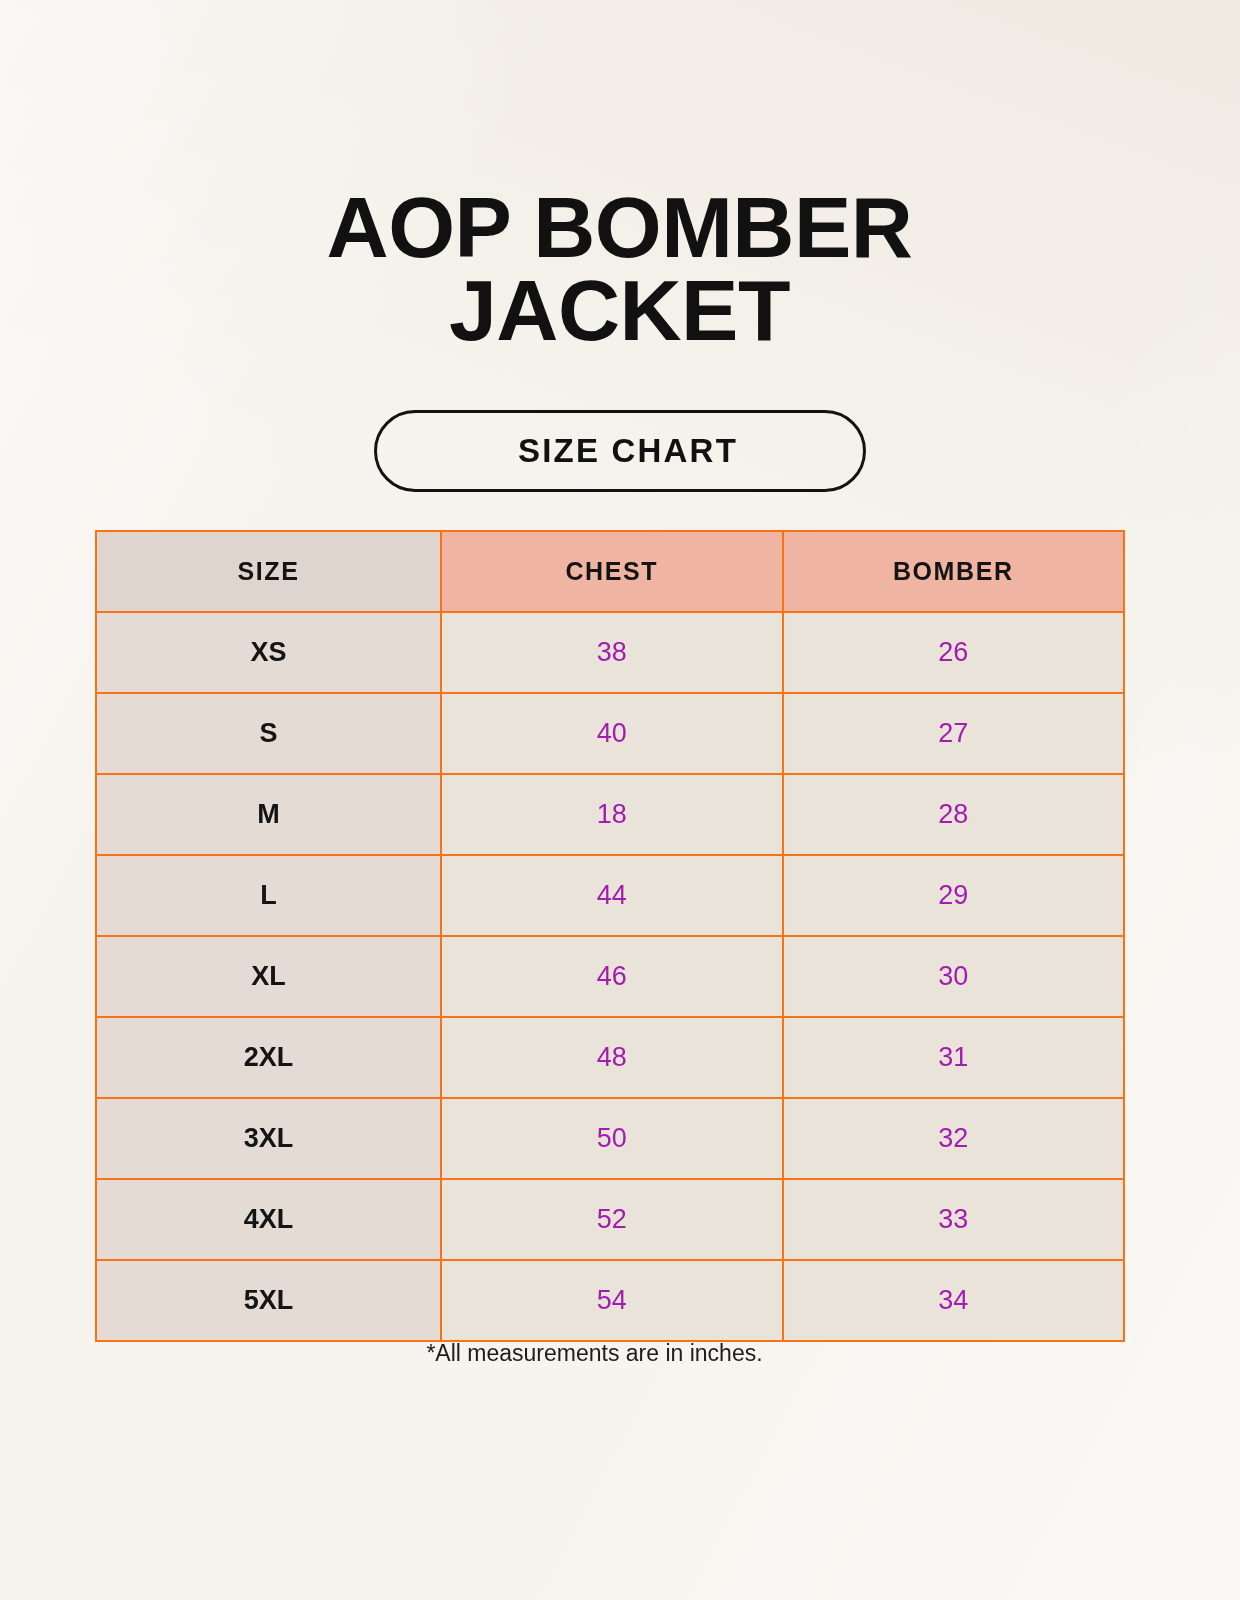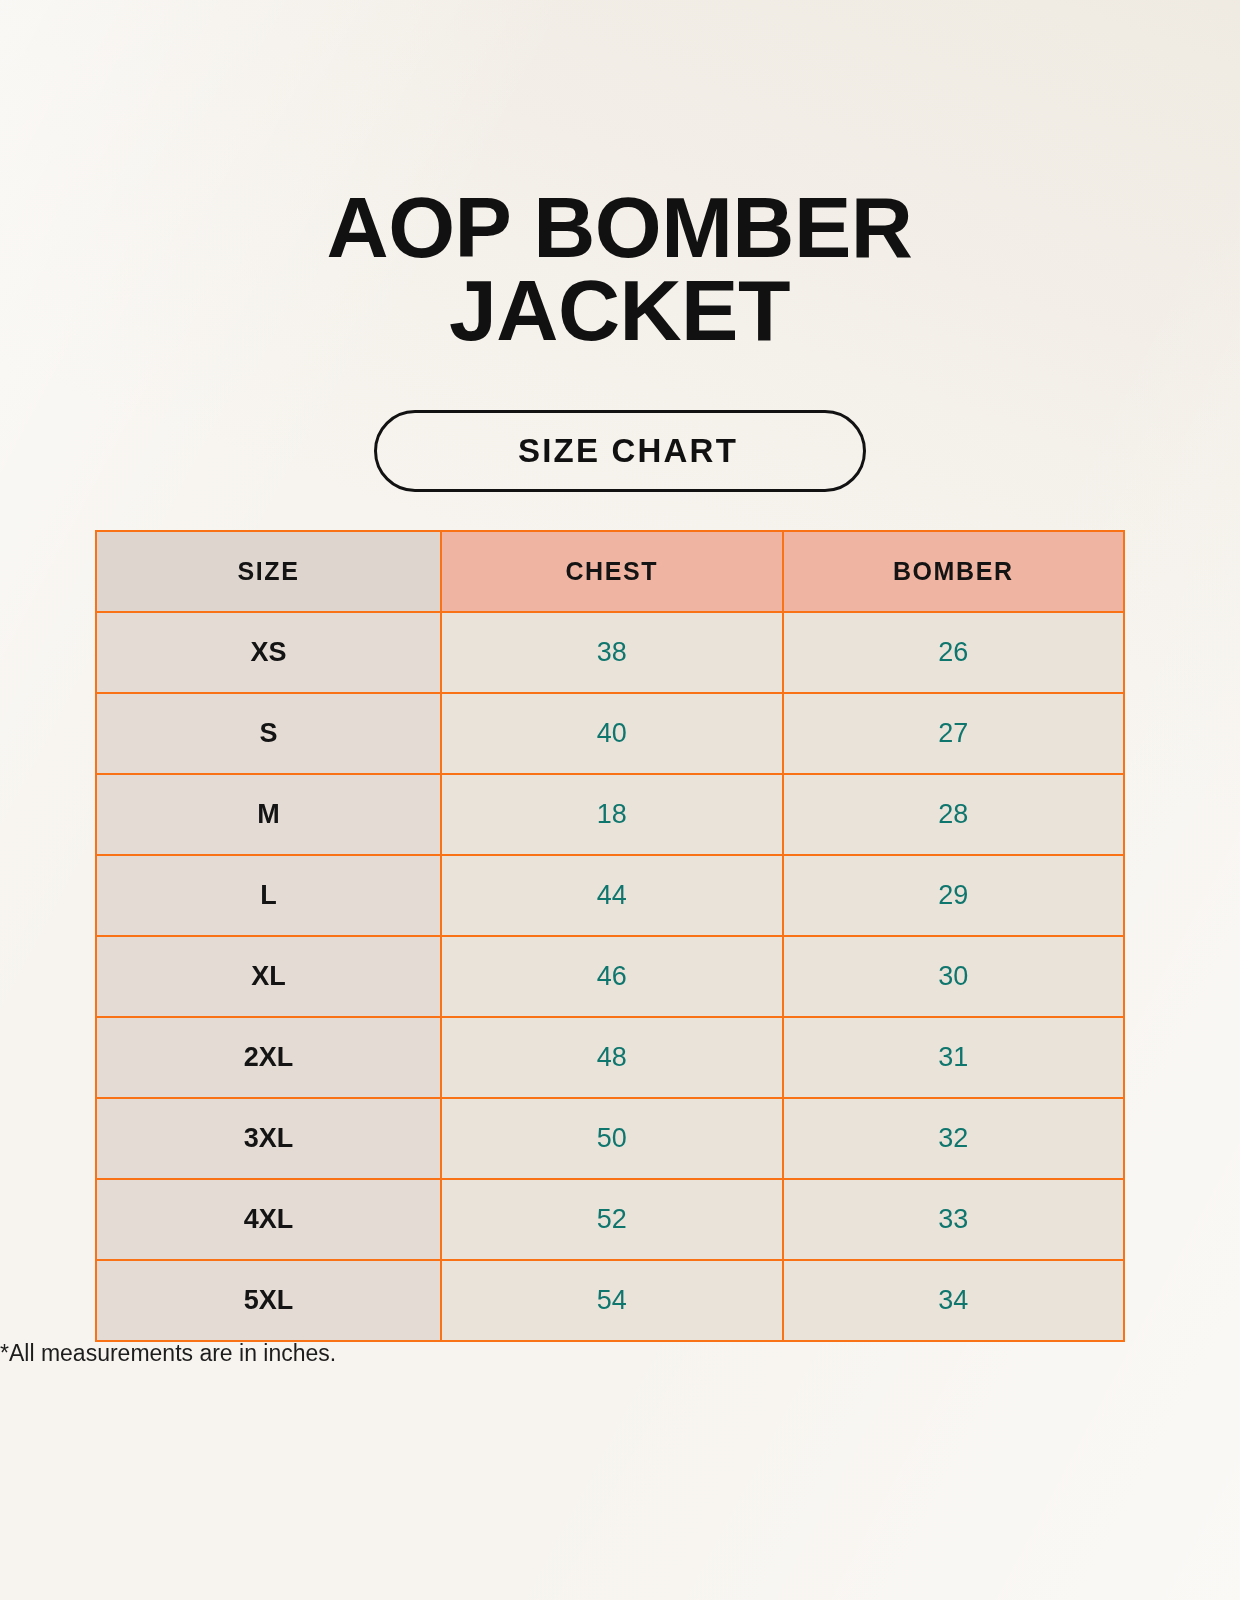--- a/index.html
+++ b/index.html
@@ -101,32 +101,33 @@
   td.size-cell {
     background: #e3dbd4;
     font-size: 27px;
     font-weight: 700;
     color: #141414;
   }
   td.val-cell {
     background: #eae3da;
     font-size: 27px;
     font-weight: 400;
-    color: #0f766e;
+    color: #a21caf;
   }
 
   .footnote {
     position: absolute;
     top: 1340px;
     left: 0;
     width: 1125px;
-    text-align: left;
+    text-align: center;
     font-size: 23px;
     color: #1d1d1d;
     font-weight: 400;
+    padding-left: 32px;
   }
 </style>
 </head>
 <body>
 
 <div class="page">
   <div class="bg-sheen"></div>
 
   <div class="title">AOP BOMBER
 JACKET</div>

